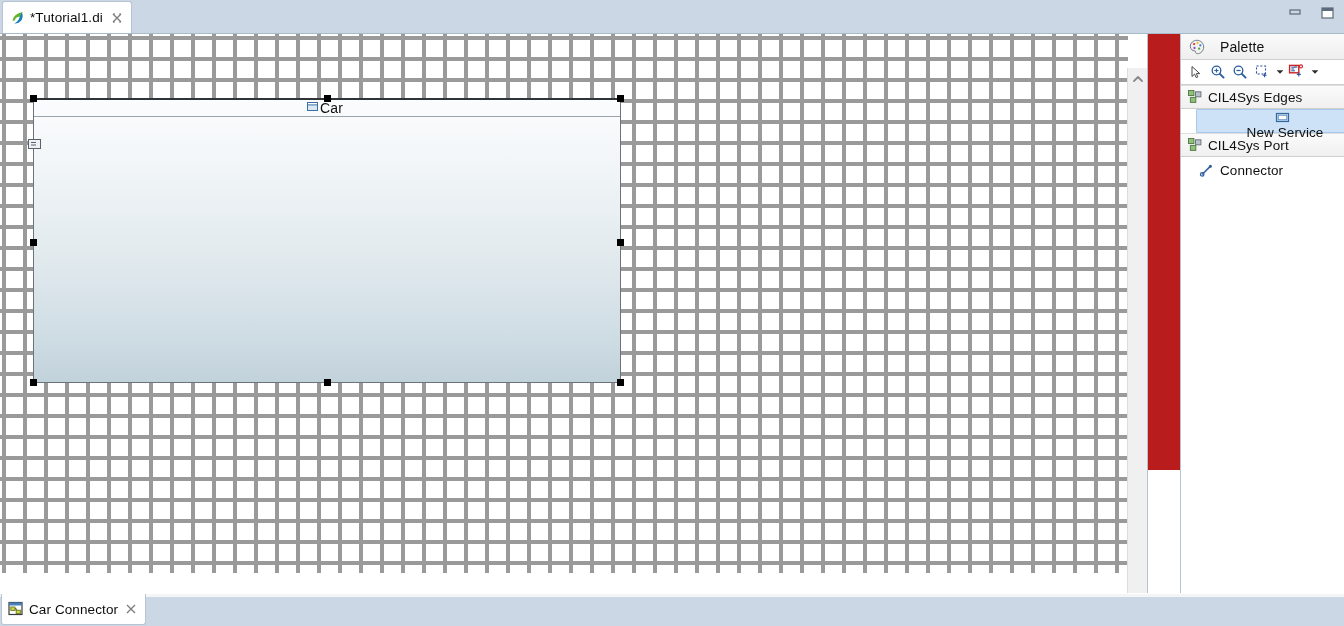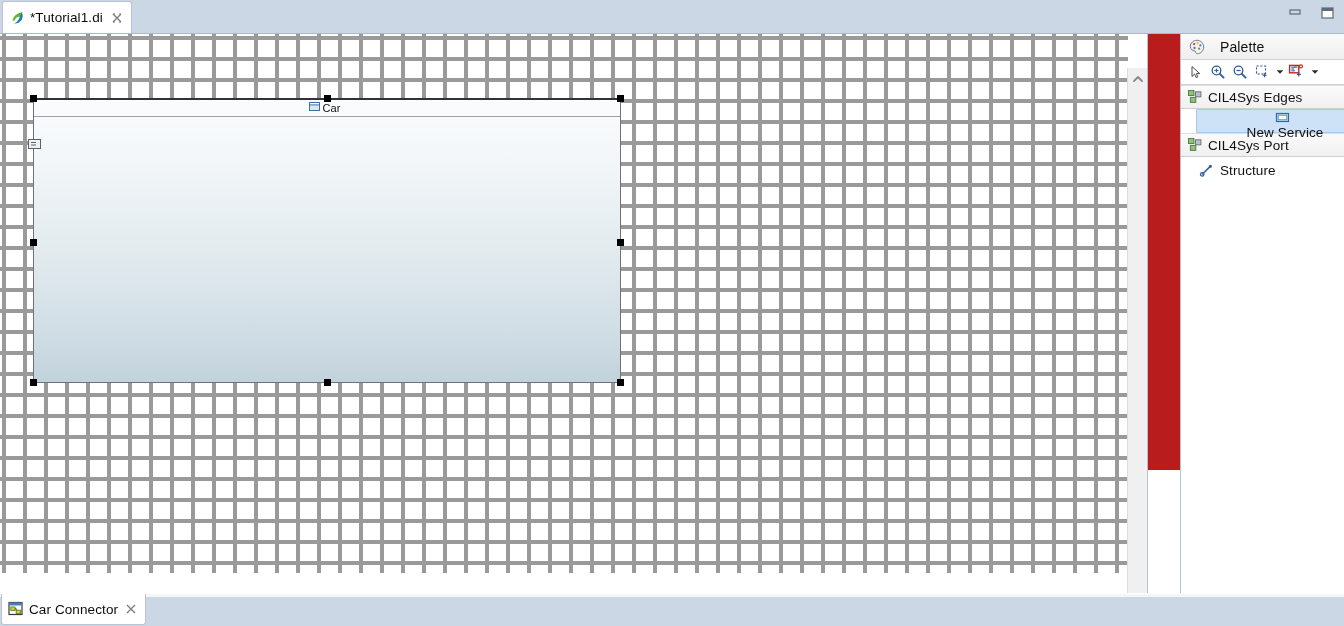--- a/index.html
+++ b/index.html
@@ -146,21 +146,21 @@
     justify-content: center;
     box-sizing: border-box;
   }
   #node-car .node-title-wrap {
     display: flex;
     align-items: center;
     gap: 2px;
     transform: translateX(-2px);
   }
   #node-car .node-title {
-    font-size: 11px;
+    font-size: 14px;
     color: #101010;
     line-height: 1;
     letter-spacing: .1px;
   }
   .node-body { position: relative; height: 100%; }
 
   
   .port-marker {
     position: absolute;
     left: -6px; top: 21px;
@@ -548,21 +548,21 @@
     </div>
 
     <div class="palette-item">
       <span class="pi-icon">
         <svg width="15" height="15" viewBox="0 0 15 15">
           <path d="M3.6 11 L11 3.6" stroke="#2f5f9e" stroke-width="1.5" stroke-linecap="round"></path>
           <circle cx="3.2" cy="11.4" r="1.7" fill="none" stroke="#2f5f9e" stroke-width="1.3"></circle>
           <circle cx="11.4" cy="3.2" r="1.5" fill="#2f5f9e"></circle>
         </svg>
       </span>
-      <span class="pi-label">Structure</span>
+      <span class="pi-label">Connector</span>
     </div>
 
   </div>
 
   <div id="bottombar">
     <div class="bb-strip"></div>
 
     <div class="view-tab">
       <span class="vt-icon">
         <svg width="16" height="16" viewBox="0 0 16 16">

